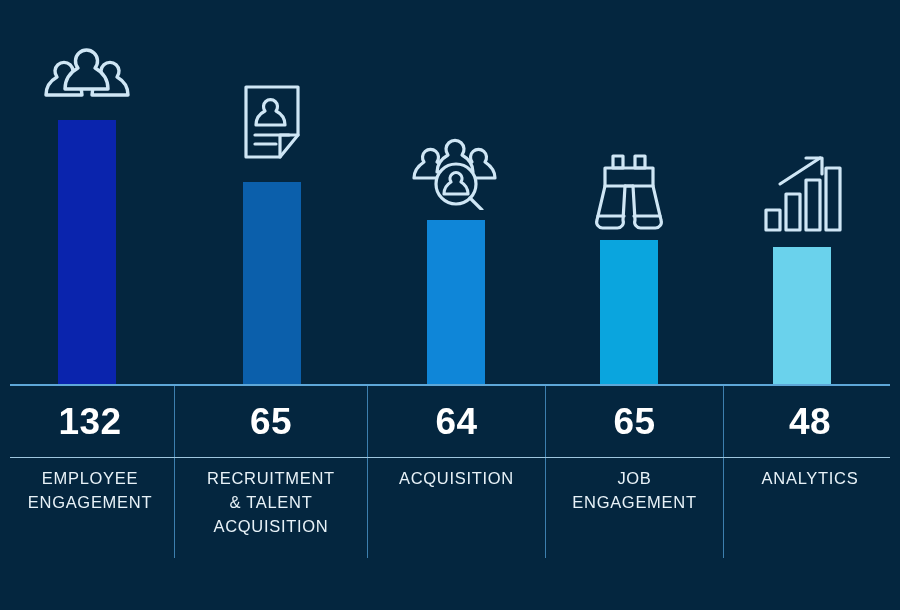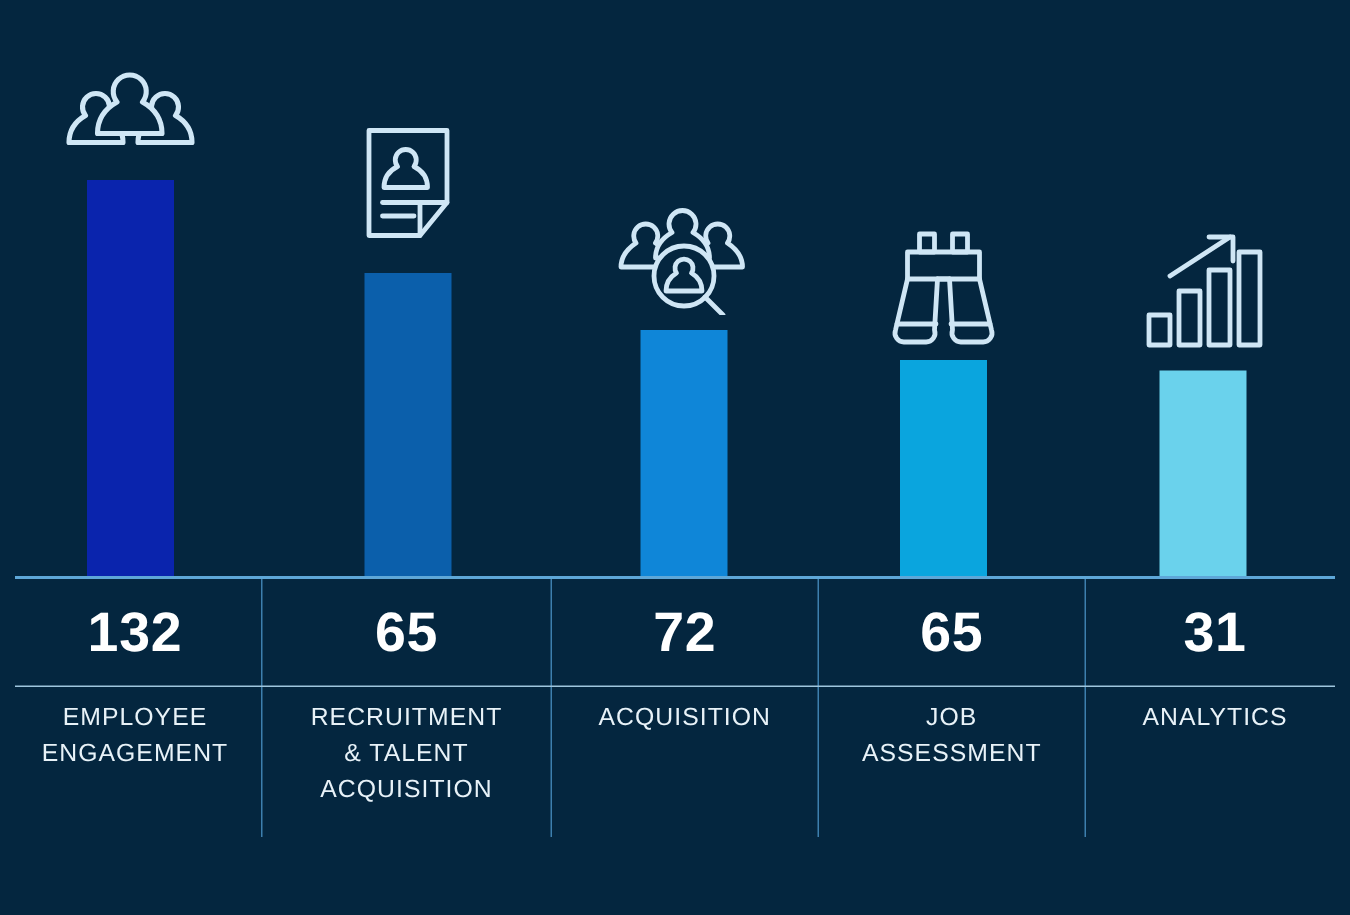--- a/index.html
+++ b/index.html
@@ -134,27 +134,27 @@
       <div class="label">EMPLOYEE
 ENGAGEMENT</div>
     </div>
     <div class="cell" style="left:175px;width:192px;">
       <div class="value">65</div>
       <div class="label">RECRUITMENT
 &amp; TALENT
 ACQUISITION</div>
     </div>
     <div class="cell" style="left:368px;width:177px;">
-      <div class="value">72</div>
+      <div class="value">64</div>
       <div class="label">ACQUISITION</div>
     </div>
     <div class="cell" style="left:546px;width:177px;">
       <div class="value">65</div>
       <div class="label">JOB
-ASSESSMENT</div>
+ENGAGEMENT</div>
     </div>
     <div class="cell" style="left:724px;width:172px;">
-      <div class="value">31</div>
+      <div class="value">48</div>
       <div class="label">ANALYTICS</div>
     </div>
   </div>
 
 </div>
 
 </body></html>

